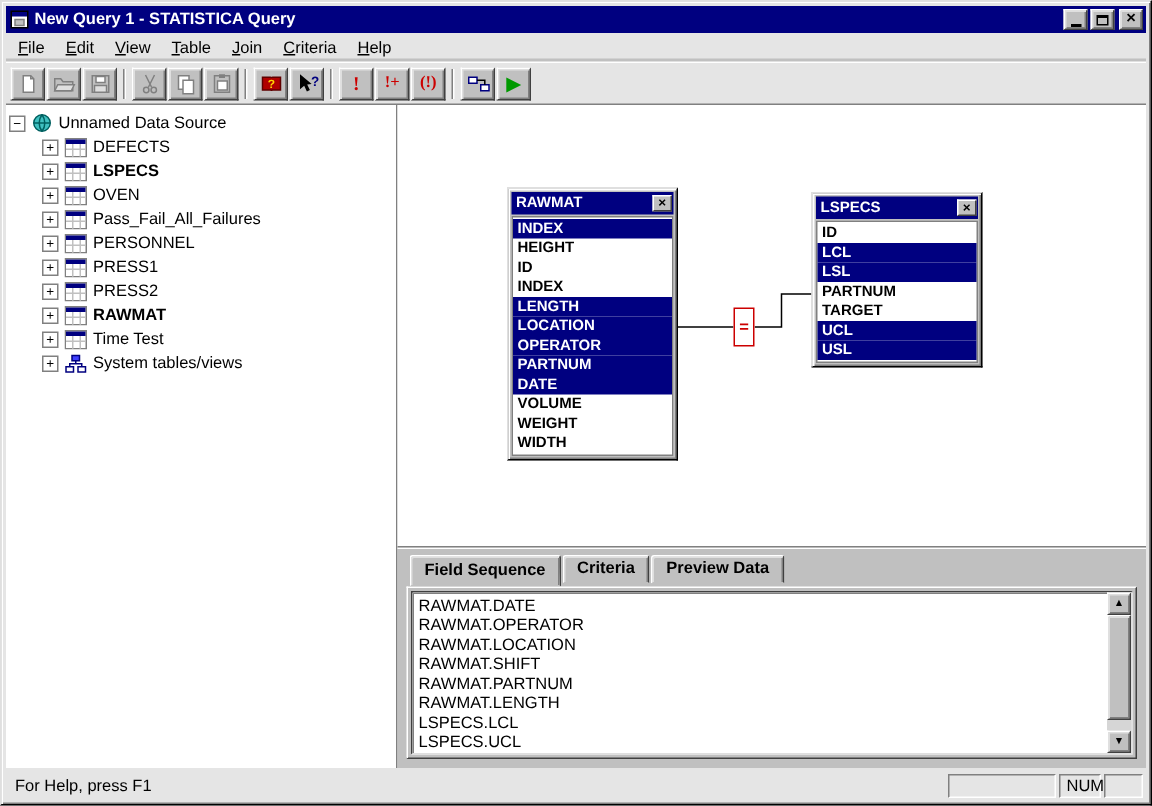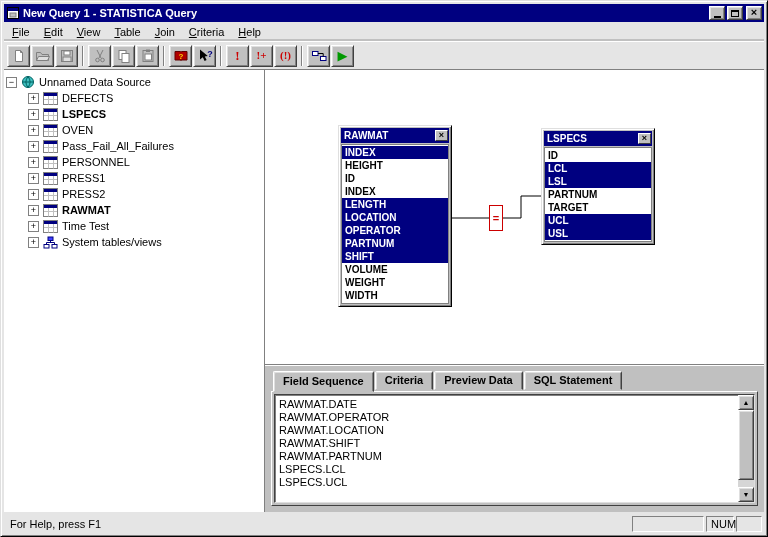--- a/index.html
+++ b/index.html
@@ -71,21 +71,21 @@
          white-space:nowrap; overflow:hidden; cursor:default; }
   .fld.sel { background:#000080; color:#fff; }
 
   .join-lines { position:absolute; inset:0; width:100%; height:100%; pointer-events:none; }
   .join-op { position:absolute; left:224px; top:135px; width:14px; height:26px; background:#fff;
              border:1px solid #cc0000; color:#cc0000; text-align:center; line-height:24px;
              font-size:11px; font-weight:bold; }
 
   
   .bottom { flex:1; background:#c0c0c0; border-top:1px solid #fff; padding:4px 6px 6px; display:flex; flex-direction:column; min-height:0; }
-  .tabstrip { display:flex; align-items:center; height:21px; padding-left:2px; position:relative; z-index:2; flex:none; }
+  .tabstrip { display:flex; align-items:flex-start; height:21px; padding-left:2px; position:relative; z-index:2; flex:none; }
   .tab { height:19px; background:#c0c0c0; padding:2px 9px 0; font-weight:bold; margin-right:1px;
          border:1px solid; border-color:#fff #404040 transparent #fff;
          box-shadow: inset 1px 1px 0 #dfdfdf, inset -1px 0 0 #808080;
          border-radius:2px 2px 0 0; cursor:default; }
   .tab.active { height:21px; margin-bottom:-1px; padding-top:3px; background:#c0c0c0; border-bottom:1px solid #c0c0c0; }
   .tabbody { flex:1; background:#c0c0c0; position:relative; z-index:1; min-height:0;
              border:1px solid; border-color:#fff #404040 #404040 #fff; padding:2px; display:flex; }
   .seq-wrap { flex:1; background:#fff; display:flex; min-width:0;
               border:1px solid; border-color:#404040 #dfdfdf #dfdfdf #404040;
               box-shadow: inset 1px 1px 0 #808080; }
@@ -389,21 +389,21 @@
           <div class="twin-fields">
 
           <div class="fld sel">INDEX</div>
               <div class="fld">HEIGHT</div>
               <div class="fld">ID</div>
               <div class="fld">INDEX</div>
               <div class="fld sel">LENGTH</div>
               <div class="fld sel">LOCATION</div>
               <div class="fld sel">OPERATOR</div>
               <div class="fld sel">PARTNUM</div>
-              <div class="fld sel">SHIFT</div>
+              <div class="fld sel">DATE</div>
               <div class="fld">VOLUME</div>
               <div class="fld">WEIGHT</div>
               <div class="fld">WIDTH</div>
             </div>
         </div>
 
         <div class="twin" style="left:276px; top:58px;">
           <div class="twin-title">
             <span class="tname">LSPECS</span>
             <span class="twin-close">×</span>
@@ -422,31 +422,31 @@
 
         <div class="join-op">=</div>
       </div>
 
       <div class="bottom">
         <div class="tabstrip">
 
         <span class="tab active">Field Sequence</span>
             <span class="tab">Criteria</span>
             <span class="tab">Preview Data</span>
-            <span class="tab">SQL Statement</span>
           </div>
         <div class="tabbody">
           <div class="seq-wrap">
             <div class="seq-list">
 
             <div class="seq-item">RAWMAT.DATE</div>
                 <div class="seq-item">RAWMAT.OPERATOR</div>
                 <div class="seq-item">RAWMAT.LOCATION</div>
                 <div class="seq-item">RAWMAT.SHIFT</div>
                 <div class="seq-item">RAWMAT.PARTNUM</div>
+                <div class="seq-item">RAWMAT.LENGTH</div>
                 <div class="seq-item">LSPECS.LCL</div>
                 <div class="seq-item">LSPECS.UCL</div>
               </div>
             <div class="vscroll">
               <span class="sarrow up">▲</span>
               <span class="sthumb"></span>
               <span class="sarrow down">▼</span>
             </div>
           </div>
         </div>

